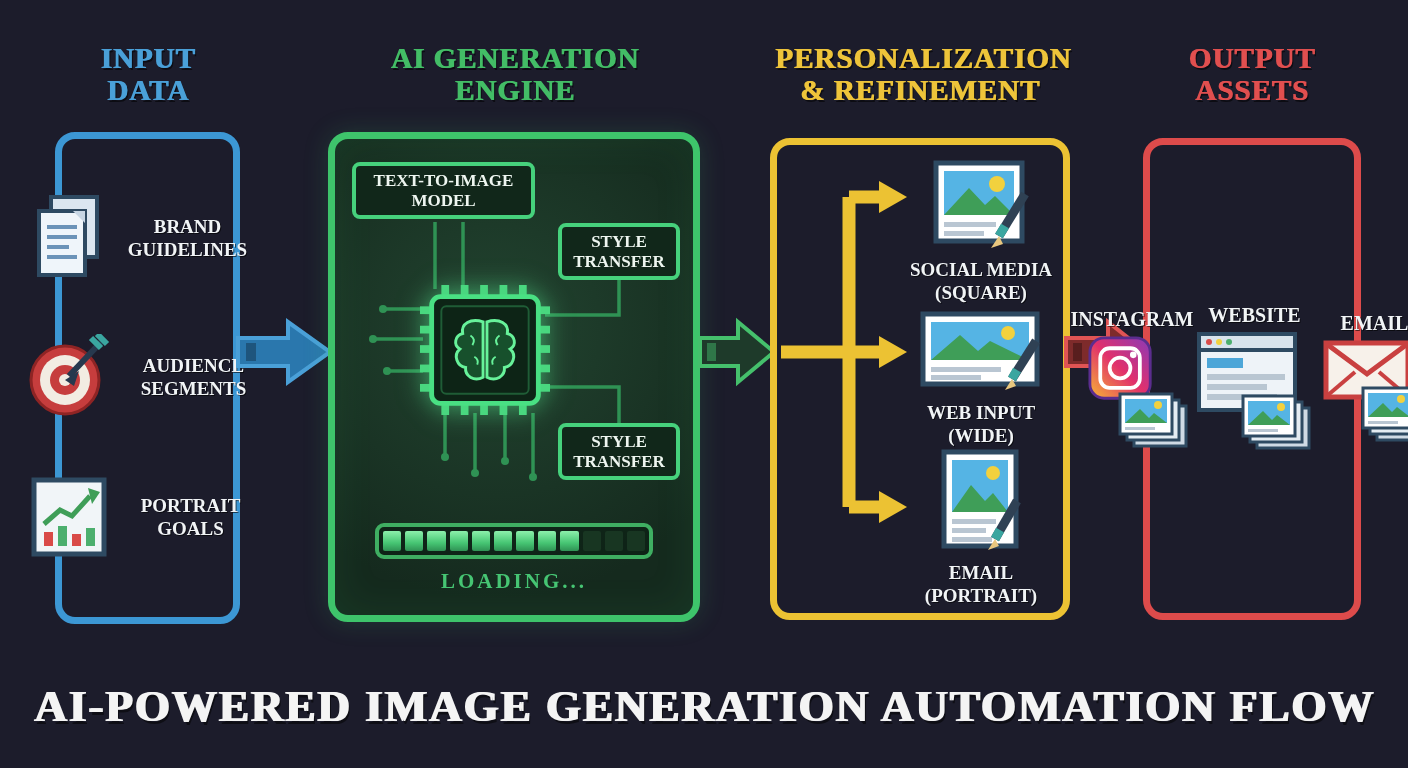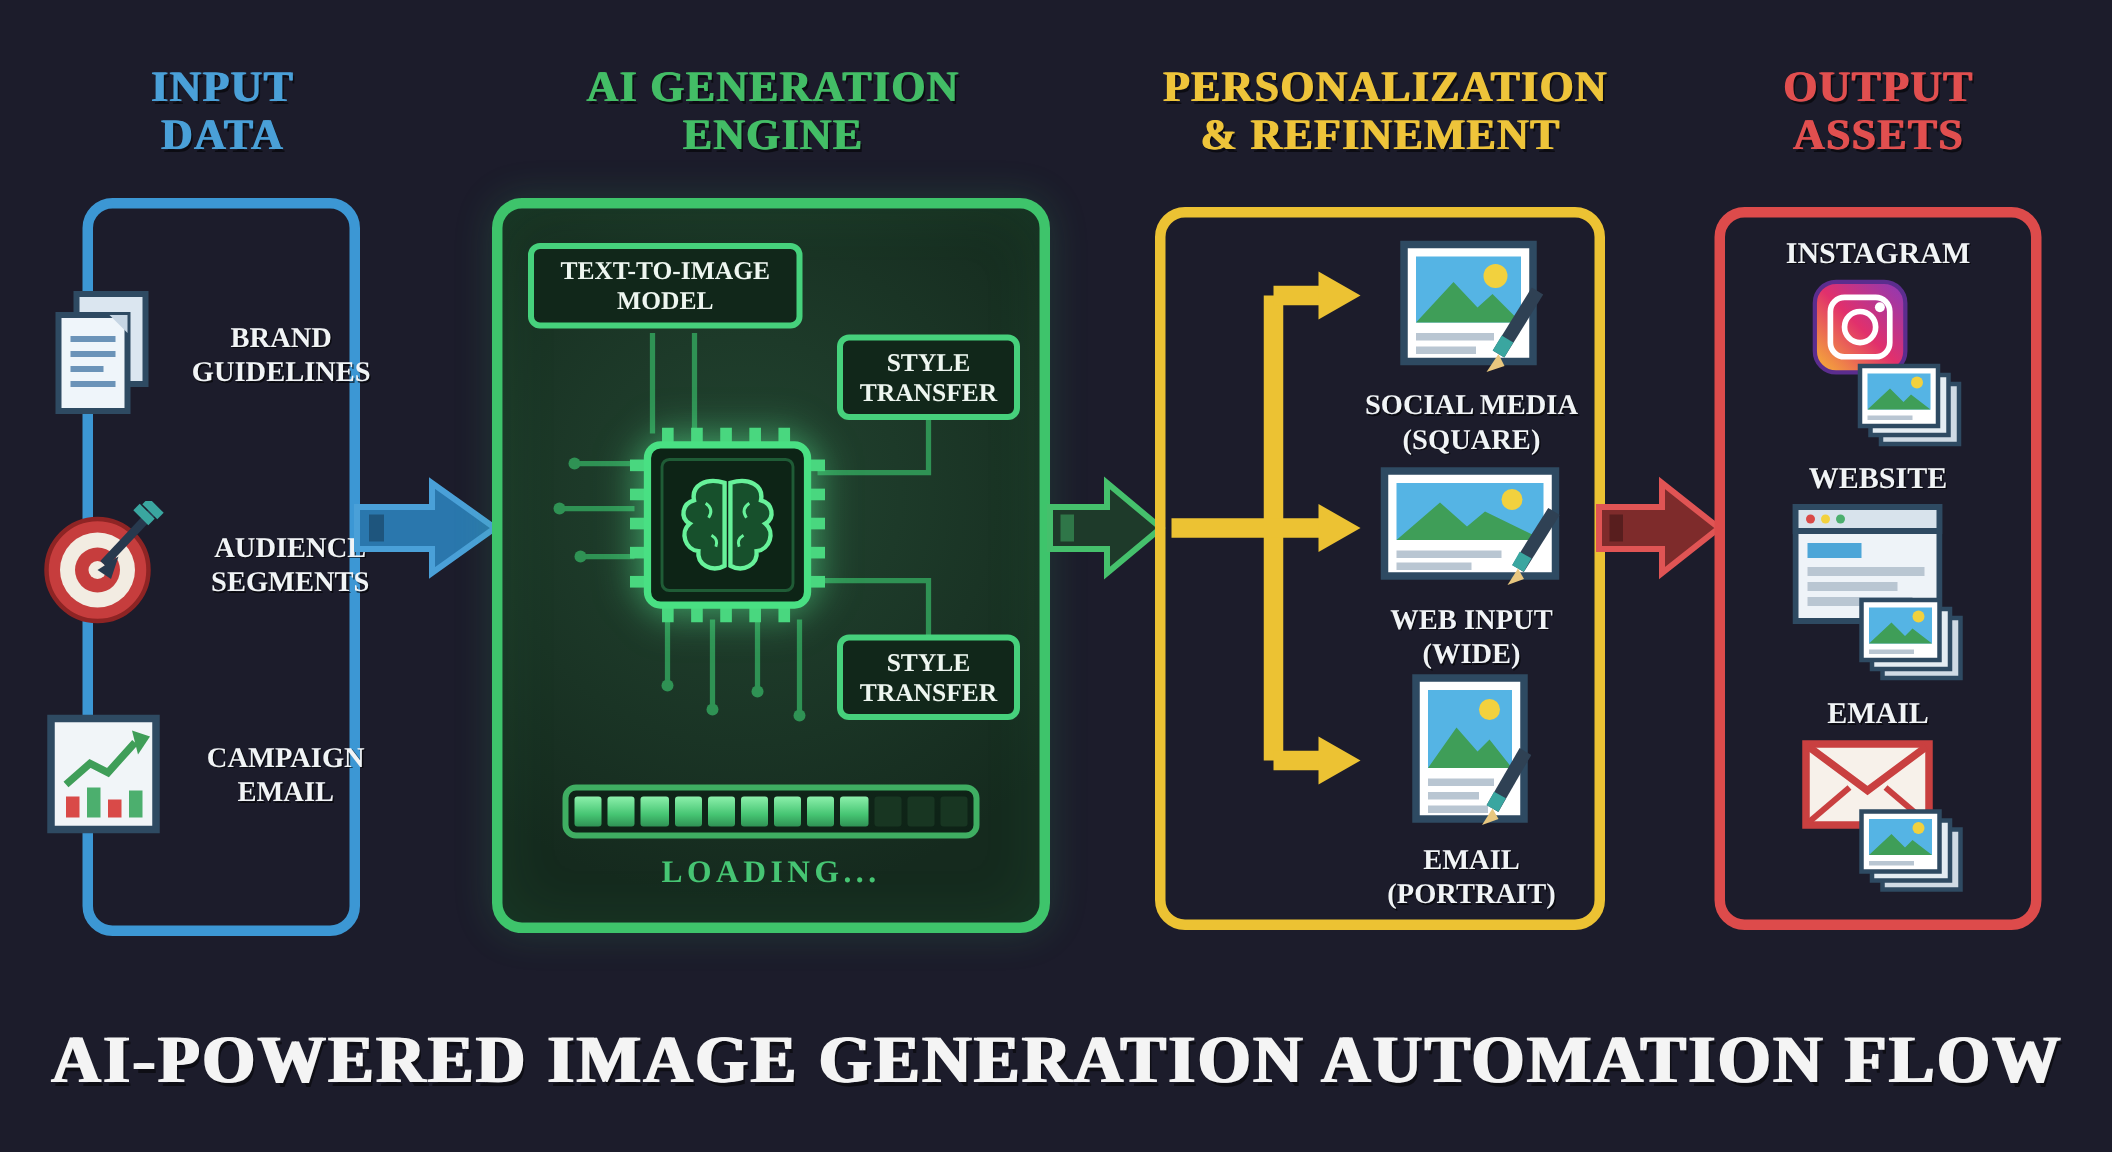--- a/index.html
+++ b/index.html
@@ -17,21 +17,21 @@
 
   
   .box{position:absolute;border-radius:20px;box-sizing:border-box;}
   #box-input{left:55px;top:132px;width:185px;height:492px;border:7px solid #3c97d4;
              display:flex;flex-direction:column;justify-content:space-evenly;align-items:center;padding:4px 0;}
   #box-engine{left:328px;top:132px;width:372px;height:490px;border:7px solid #3ec46b;
               background:radial-gradient(circle at 45% 40%, #224430, #152a1e 78%);
               box-shadow:0 0 26px rgba(62,196,107,.18), inset 0 0 40px rgba(62,196,107,.10);}
   #box-personal{left:770px;top:138px;width:300px;height:482px;border:7px solid #ecc233;}
   #box-output{left:1143px;top:138px;width:218px;height:482px;border:7px solid #dd4b4b;
-              display:flex;flex-direction:column;justify-content:space-between;align-items:center;
+              display:flex;flex-direction:row;justify-content:center;align-items:center;
               padding:12px 0 16px;}
 
   .lbl{font-weight:bold;font-size:19px;color:#f1f4f6;text-align:center;line-height:1.2;
        text-shadow:1px 1px 0 rgba(0,0,0,.6);}
   .in-item{display:flex;align-items:center;gap:8px;}
   .in-item .lbl{width:150px;}
 
   
   #circuit{position:absolute;left:0;top:0;width:358px;height:476px;}
   .gbox{position:absolute;background:#11271a;border:4px solid #46d17c;border-radius:8px;
@@ -128,21 +128,21 @@
         <svg width="78" height="84" viewBox="0 0 78 84">
           <rect x="4" y="6" width="70" height="74" fill="#f1f5f8" stroke="#2e4a62" stroke-width="5"></rect>
           <polyline points="14,50 30,36 42,42 60,22" fill="none" stroke="#3f9e58" stroke-width="5"></polyline>
           <polygon points="58,14 70,18 62,30" fill="#3f9e58"></polygon>
           <rect x="14" y="58" width="9" height="14" fill="#d94a48"></rect>
           <rect x="28" y="52" width="9" height="20" fill="#4caf6e"></rect>
           <rect x="42" y="60" width="9" height="12" fill="#d94a48"></rect>
           <rect x="56" y="54" width="9" height="18" fill="#4caf6e"></rect>
         </svg>
       </span>
-      <div class="lbl">CAMPAIGN EMAIL</div>
+      <div class="lbl">PORTRAIT GOALS</div>
     </div>
   </div>
 
   <svg class="flow-arrow" id="arrow-blue" viewBox="0 0 98 70">
     <path d="M2,21 H52 V5 L94,35 L52,65 V49 H2 Z" fill="#2a77ad" stroke="#4aa0d8" stroke-width="4"></path>
     <rect x="10" y="26" width="10" height="18" fill="rgba(0,0,0,.28)"></rect>
   </svg>
 
   <div class="box" id="box-engine">
     <svg id="circuit" viewBox="0 0 358 476">

